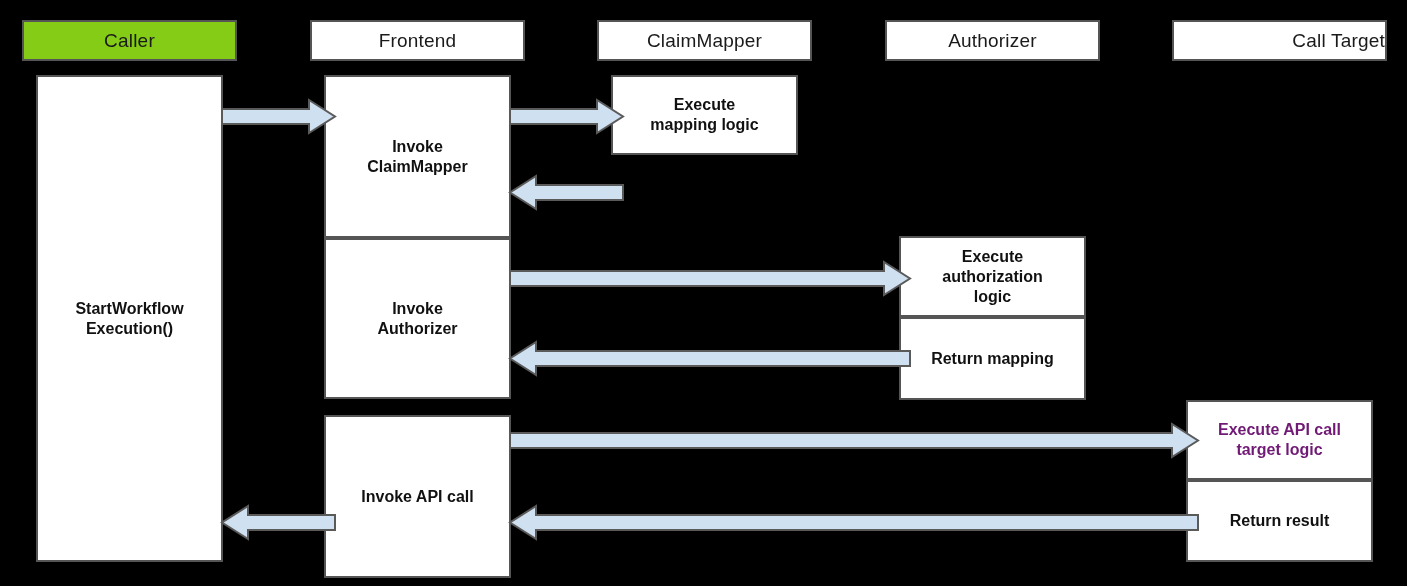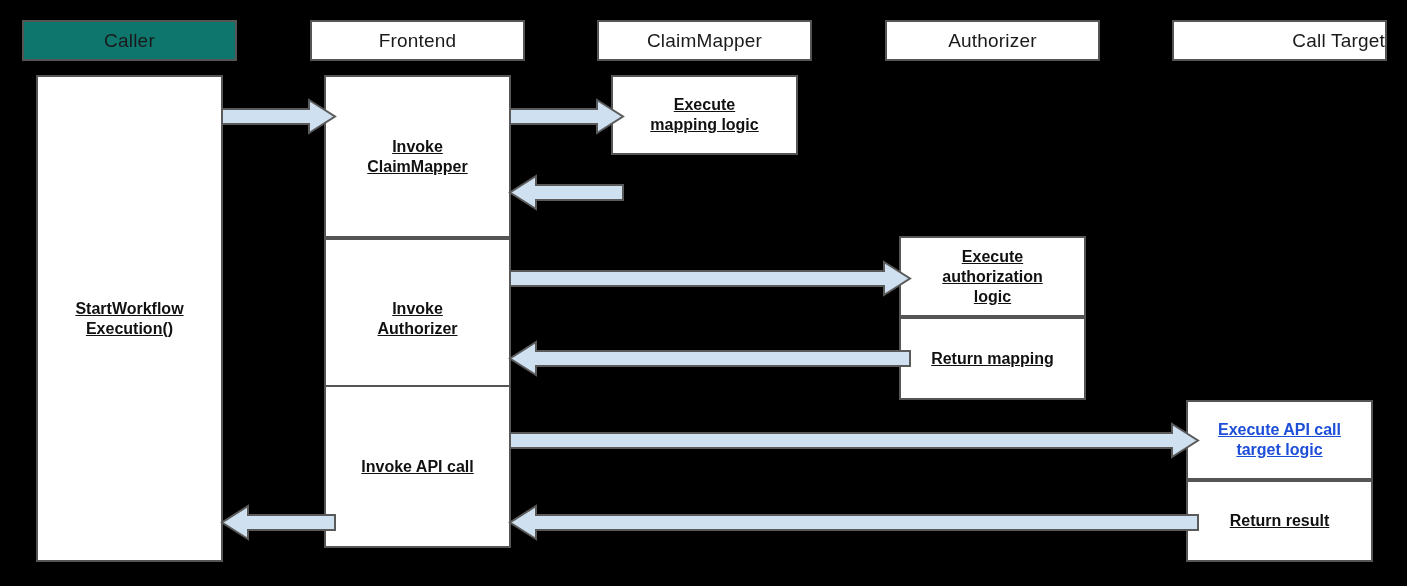--- a/index.html
+++ b/index.html
@@ -40,21 +40,20 @@
     display: flex;
     align-items: center;
     justify-content: center;
     text-align: center;
     color: #111111;
     font-size: 16px;
     font-weight: 700;
     line-height: 1.25;
     font-family: "Liberation Sans", sans-serif;
     padding: 2px 6px;
-    text-decoration: underline;
   }
   .arrow {
     position: absolute;
   }
   .arrow svg {
     display: block;
     width: 100%;
     height: 100%;
     overflow: visible;
   }
@@ -62,21 +61,21 @@
     fill: #cfe0f1;
     stroke: #5a5a5a;
     stroke-width: 2;
     stroke-linejoin: miter;
   }
 </style>
 </head>
 <body>
 
 <div id="canvas" style="width: 1407px; height: 586px; background: rgb(0, 0, 0);">
-    <div class="lane-header" style="left: 22px; top: 20px; width: 215px; height: 41px; background: #0f766e; border-color: rgb(85, 85, 85); color: rgb(26, 26, 26);">
+    <div class="lane-header" style="left: 22px; top: 20px; width: 215px; height: 41px; background: #84cc16; border-color: rgb(85, 85, 85); color: rgb(26, 26, 26);">
       <span>Caller</span>
     </div>
     <div class="lane-header" style="left: 310px; top: 20px; width: 215px; height: 41px; background: rgb(255, 255, 255); border-color: rgb(85, 85, 85); color: rgb(26, 26, 26);">
       <span>Frontend</span>
     </div>
     <div class="lane-header" style="left: 597px; top: 20px; width: 215px; height: 41px; background: rgb(255, 255, 255); border-color: rgb(85, 85, 85); color: rgb(26, 26, 26);">
       <span>ClaimMapper</span>
     </div>
     <div class="lane-header" style="left: 885px; top: 20px; width: 215px; height: 41px; background: rgb(255, 255, 255); border-color: rgb(85, 85, 85); color: rgb(26, 26, 26);">
       <span>Authorizer</span>
@@ -89,36 +88,36 @@
 Execution()</span>
     </div>
     <div class="act-box" style="left: 324px; top: 75px; width: 187px; height: 163px; background: rgb(255, 255, 255); border-color: rgb(85, 85, 85); color: rgb(17, 17, 17);">
       <span style="white-space: pre-line;">Invoke
 ClaimMapper</span>
     </div>
     <div class="act-box" style="left: 324px; top: 238px; width: 187px; height: 161px; background: rgb(255, 255, 255); border-color: rgb(85, 85, 85); color: rgb(17, 17, 17);">
       <span style="white-space: pre-line;">Invoke
 Authorizer</span>
     </div>
-    <div class="act-box" style="left: 324px; top: 385px; width: 187px; height: 163px; background: rgb(255, 255, 255); border-color: rgb(85, 85, 85); color: rgb(17, 17, 17); text-align: center;">
+    <div class="act-box" style="left: 324px; top: 415px; width: 187px; height: 163px; background: rgb(255, 255, 255); border-color: rgb(85, 85, 85); color: rgb(17, 17, 17); text-align: center;">
       <span style="white-space: pre-line;">Invoke API call</span>
     </div>
     <div class="act-box" style="left: 611px; top: 75px; width: 187px; height: 80px; background: rgb(255, 255, 255); border-color: rgb(85, 85, 85); color: rgb(17, 17, 17);">
       <span style="white-space: pre-line;">Execute
 mapping logic</span>
     </div>
     <div class="act-box" style="left: 899px; top: 236px; width: 187px; height: 81px; background: rgb(255, 255, 255); border-color: rgb(85, 85, 85); color: rgb(17, 17, 17);">
       <span style="white-space: pre-line;">Execute
 authorization
 logic</span>
     </div>
     <div class="act-box" style="left: 899px; top: 317px; width: 187px; height: 83px; background: rgb(255, 255, 255); border-color: rgb(85, 85, 85); color: rgb(17, 17, 17);">
       <span style="white-space: pre-line;">Return mapping</span>
     </div>
-    <div class="act-box" style="left: 1186px; top: 400px; width: 187px; height: 80px; background: rgb(255, 255, 255); border-color: rgb(85, 85, 85); color: #1d4ed8;">
+    <div class="act-box" style="left: 1186px; top: 400px; width: 187px; height: 80px; background: rgb(255, 255, 255); border-color: rgb(85, 85, 85); color: #701a75;">
       <span style="white-space: pre-line;">Execute API call
 target logic</span>
     </div>
     <div class="act-box" style="left: 1186px; top: 480px; width: 187px; height: 82px; background: rgb(255, 255, 255); border-color: rgb(85, 85, 85); color: rgb(17, 17, 17);">
       <span style="white-space: pre-line; text-align: right;">Return result</span>
     </div>
     <div class="arrow" style="left: 222px; top: 100px; width: 113px; height: 33px;">
       <svg viewBox="0 0 113 33" preserveAspectRatio="none">
         <polygon points="0,9 87,9 87,0 113,16.5 87,33 87,24 0,24" fill="#cfe0f1" stroke="#5a5a5a" stroke-width="2"></polygon>
       </svg>

